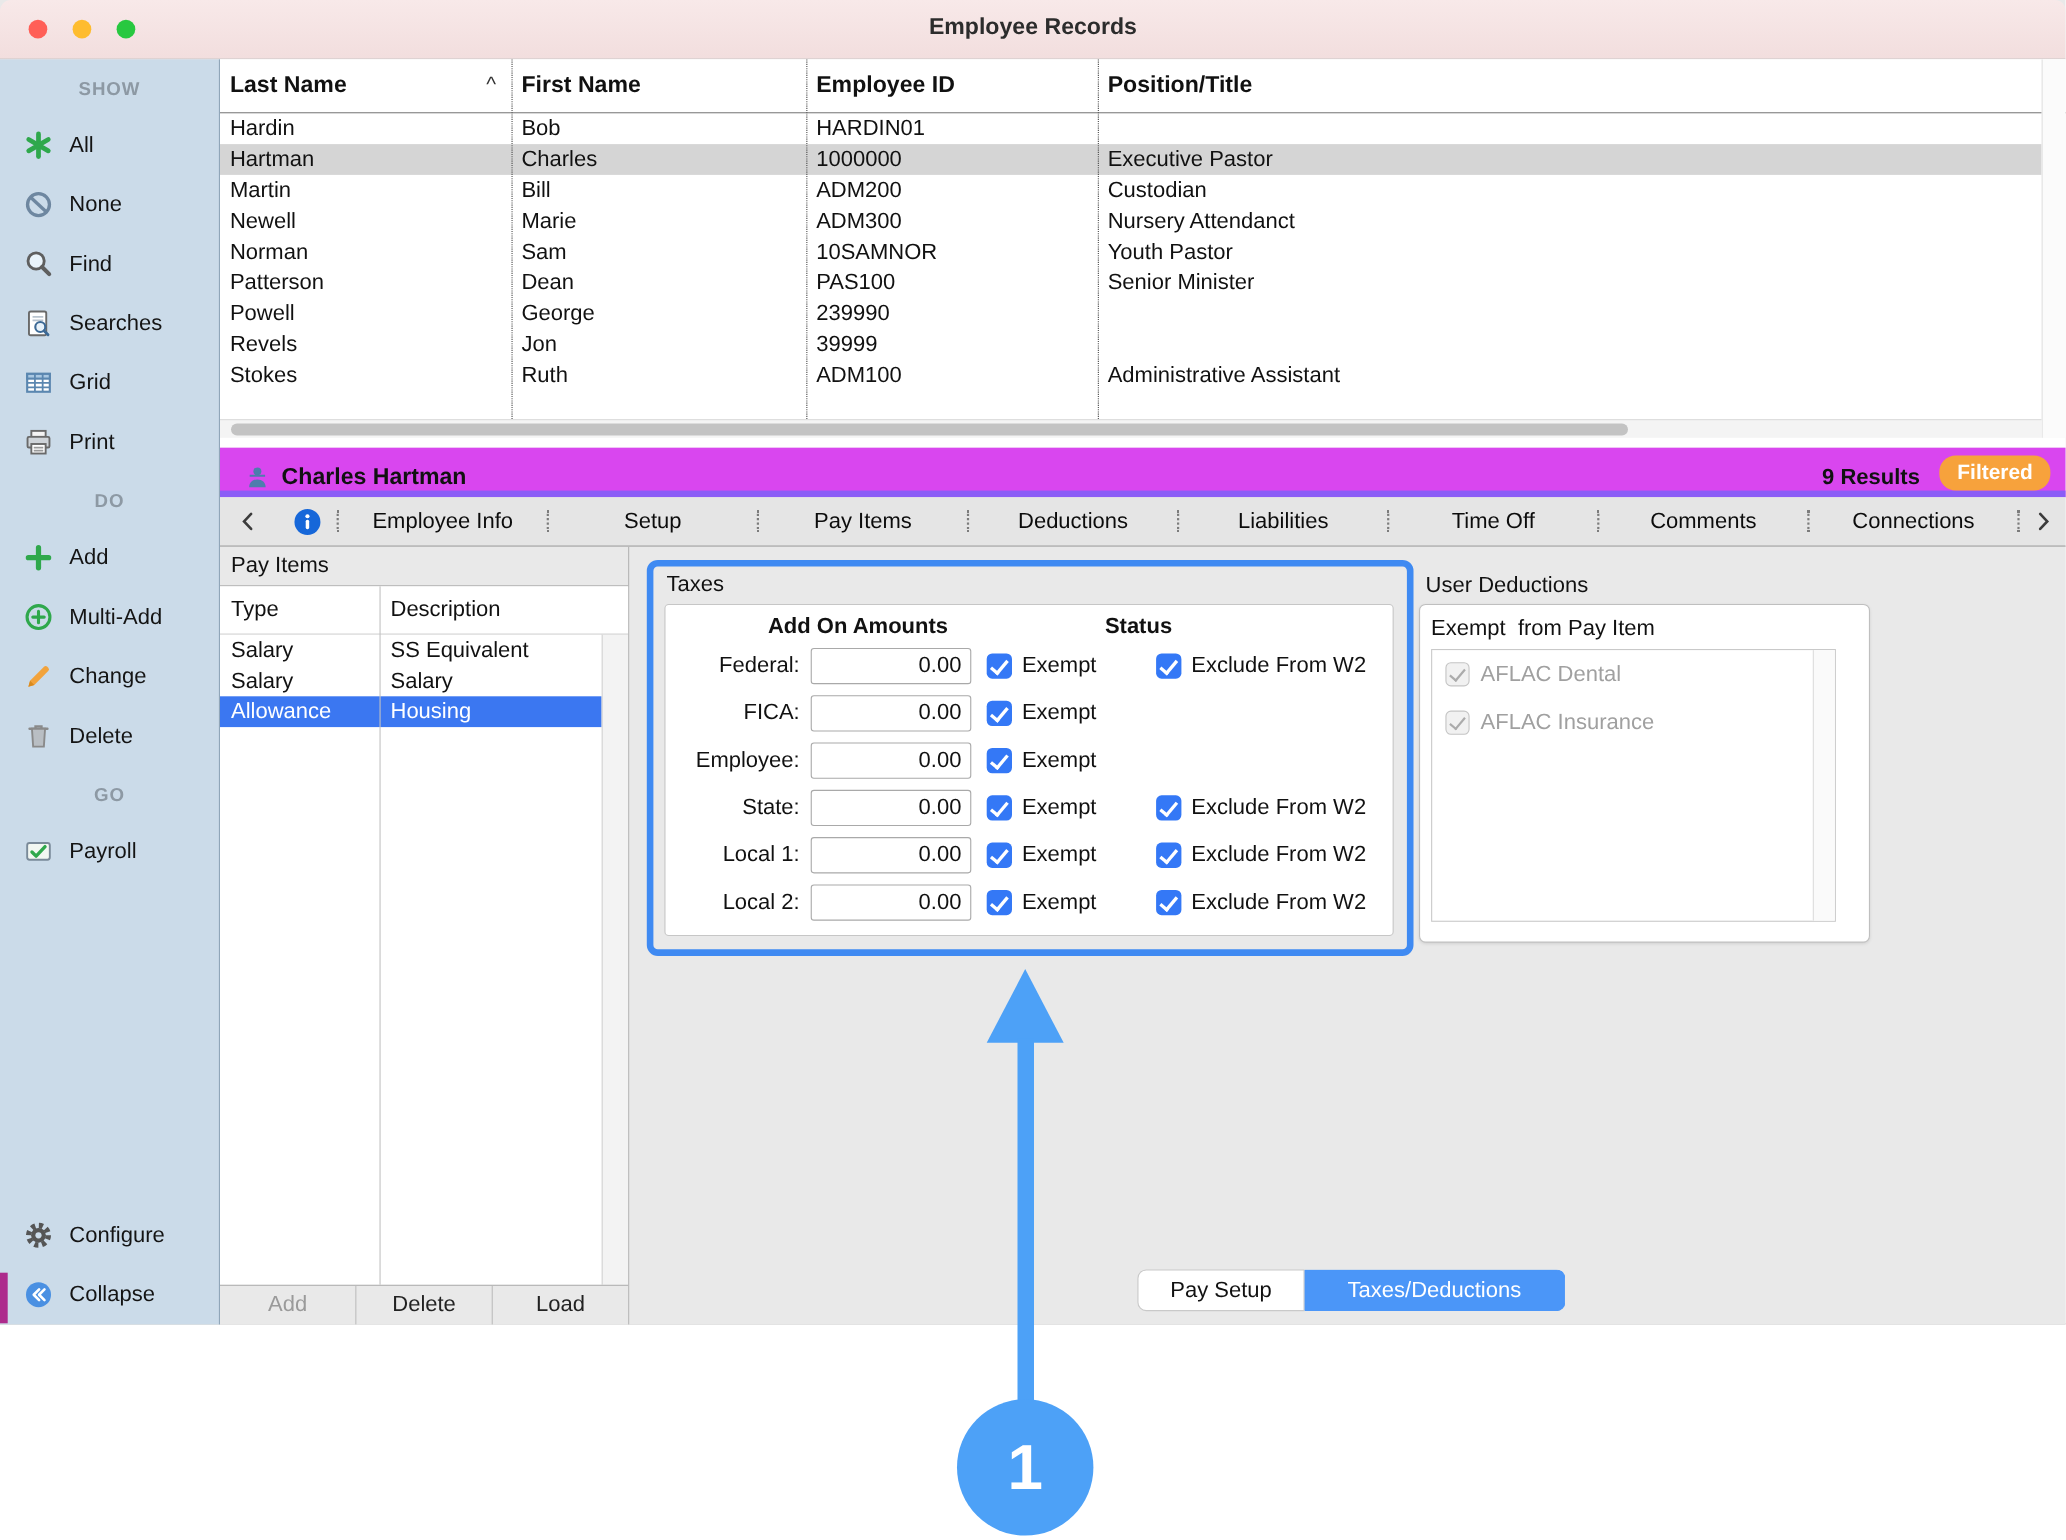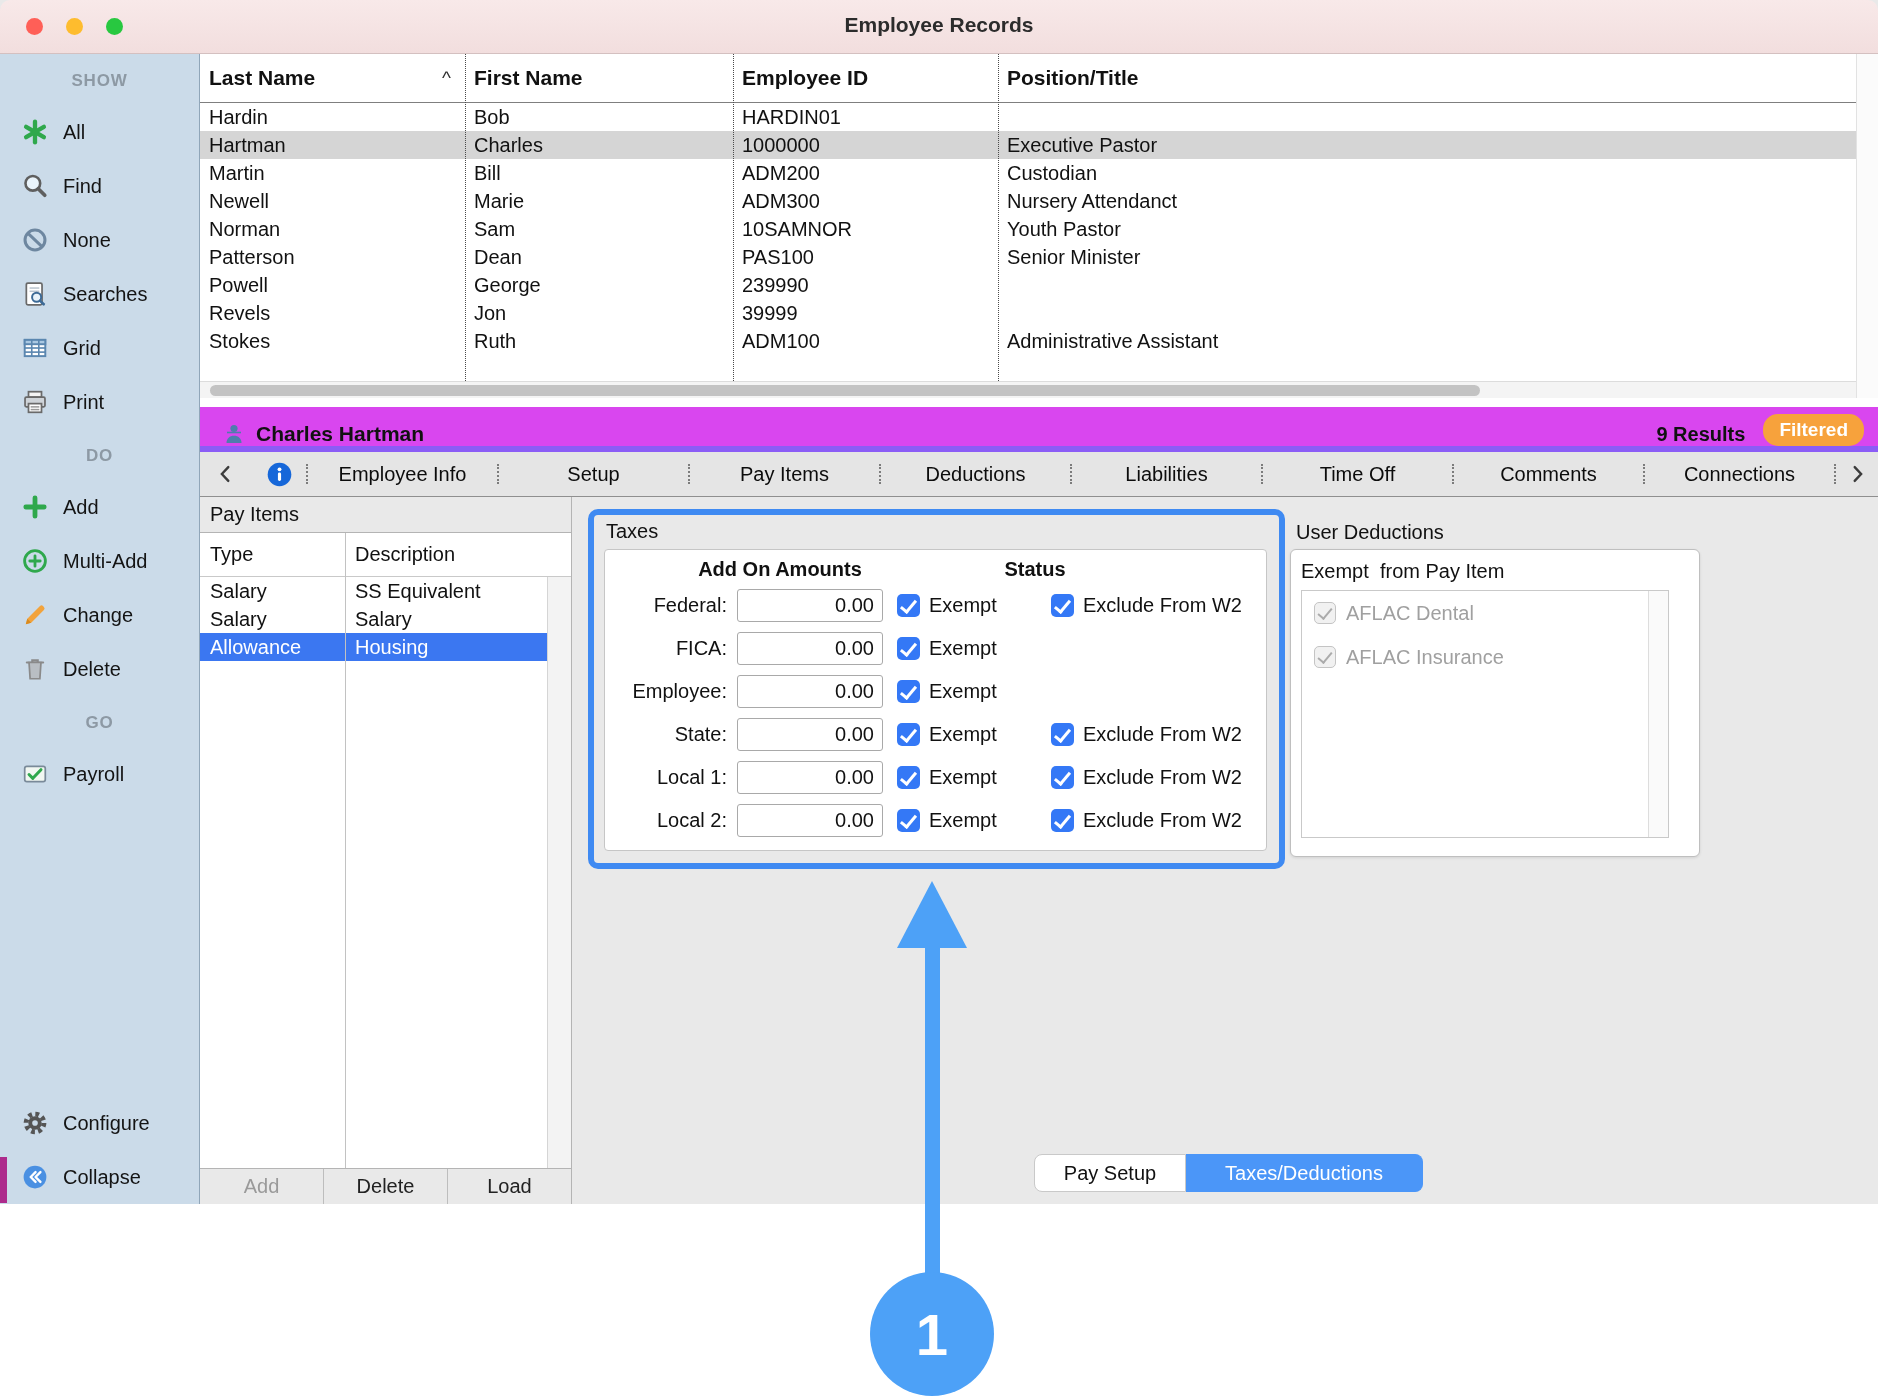--- a/index.html
+++ b/index.html
@@ -152,34 +152,34 @@
                 <path d="M3.8 7.25l16.4 9.5"></path>
                 <path d="M3.8 16.75l16.4-9.5"></path>
               </g>
             </svg>
           </span>
         <span class="lbl">All</span>
       </div>
       <div class="sb-item">
         <span class="ic">
             <svg viewBox="0 0 24 24" width="26" height="26">
+              <circle cx="12" cy="12" r="9.2" fill="none" stroke="#6e87a0" stroke-width="2.8"></circle>
+              <line x1="5.8" y1="6.2" x2="18.2" y2="17.8" stroke="#6e87a0" stroke-width="2.8"></line>
+            </svg>
+          </span>
+        <span class="lbl">None</span>
+      </div>
+      <div class="sb-item">
+        <span class="ic">
+            <svg viewBox="0 0 24 24" width="26" height="26">
               <circle cx="10" cy="9.5" r="6.8" fill="#eaf4fb" stroke="#5f5f5f" stroke-width="2.4"></circle>
               <line x1="15" y1="14.5" x2="21" y2="20.5" stroke="#5f5f5f" stroke-width="3.4" stroke-linecap="round"></line>
             </svg>
           </span>
         <span class="lbl">Find</span>
-      </div>
-      <div class="sb-item">
-        <span class="ic">
-            <svg viewBox="0 0 24 24" width="26" height="26">
-              <circle cx="12" cy="12" r="9.2" fill="none" stroke="#6e87a0" stroke-width="2.8"></circle>
-              <line x1="5.8" y1="6.2" x2="18.2" y2="17.8" stroke="#6e87a0" stroke-width="2.8"></line>
-            </svg>
-          </span>
-        <span class="lbl">None</span>
       </div>
       <div class="sb-item">
         <span class="ic">
             <svg viewBox="0 0 24 24" width="26" height="26">
               <rect x="4" y="2" width="14.5" height="20" rx="1.5" fill="#fff" stroke="#6a6a6a" stroke-width="1.6"></rect>
               <line x1="7" y1="6.5" x2="16" y2="6.5" stroke="#b9c4cf" stroke-width="1.4"></line>
               <line x1="7" y1="9.5" x2="16" y2="9.5" stroke="#b9c4cf" stroke-width="1.4"></line>
               <circle cx="13.5" cy="15" r="4.2" fill="#e8f2fa" stroke="#3d6a96" stroke-width="1.8"></circle>
               <line x1="16.6" y1="18.1" x2="20" y2="21.5" stroke="#3d6a96" stroke-width="2.4" stroke-linecap="round"></line>
             </svg>

